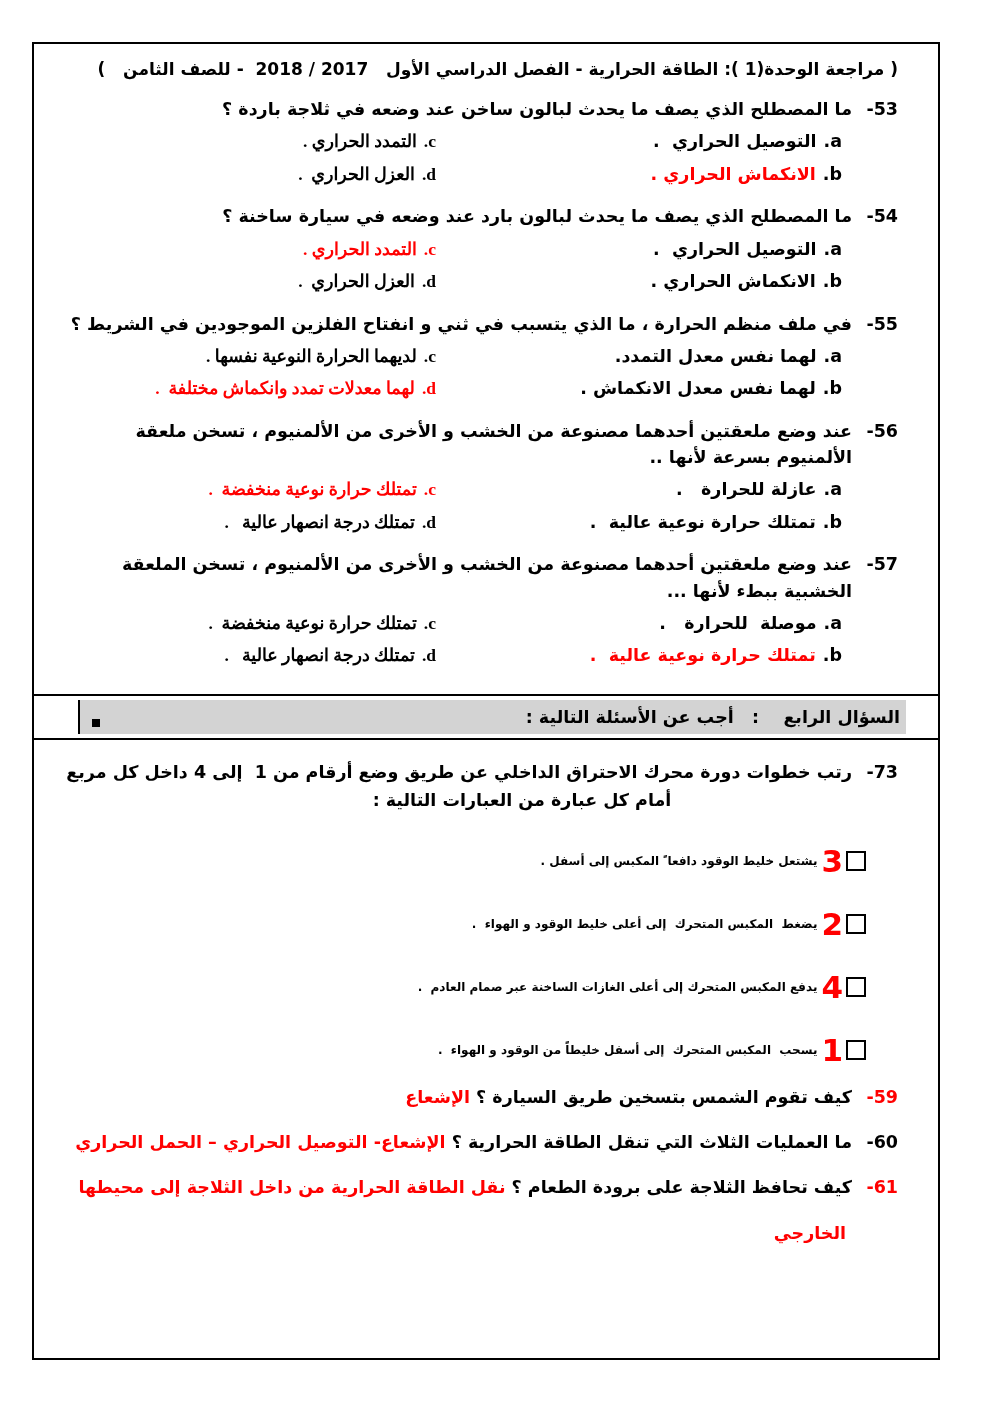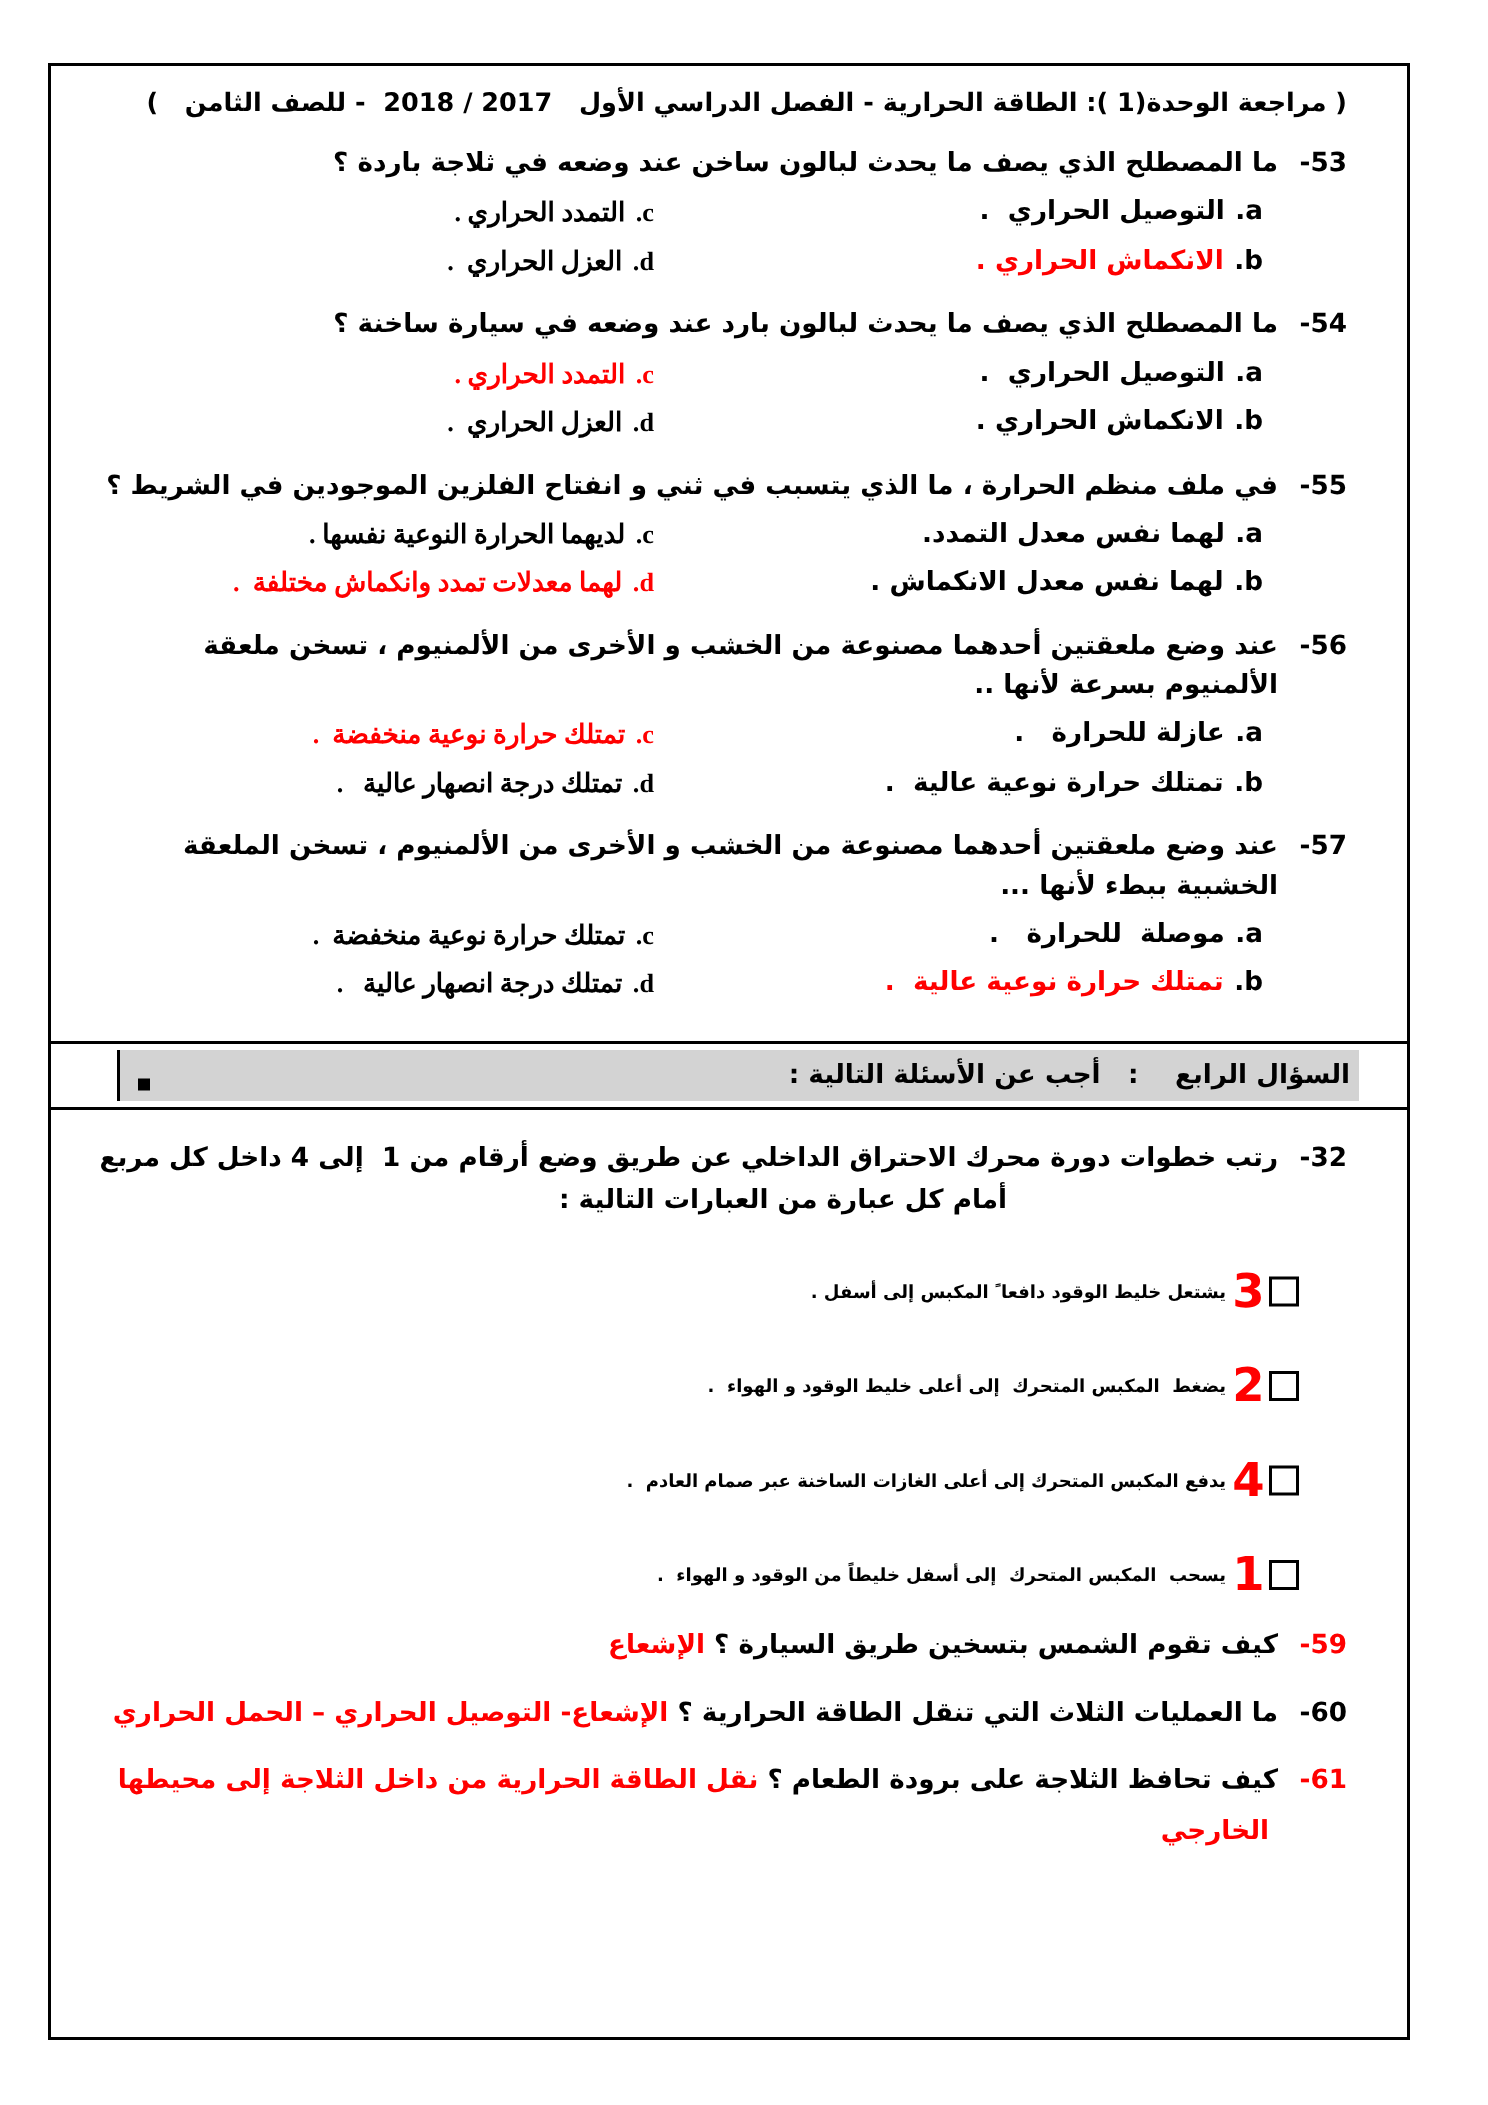--- a/index.html
+++ b/index.html
@@ -41,21 +41,21 @@
   .q58-line1{display:flex;font-size:17.5px;line-height:1.6;margin-top:18px;}
   .q58-line2{font-size:17.5px;text-align:center;padding-left:96px;line-height:1.6;}
   .chk-row{display:flex;align-items:center;padding-right:32px;margin-top:32px;}
   .chk-box{width:16px;height:16px;border:2px solid #000;flex:none;background:#fff;}
   .chk-num{color:#FF0000;font-size:31px;line-height:1;margin:0 3px 0 2px;flex:none;}
   .chk-text{font-size:12px;margin-right:2px;}
   
   .sq{display:flex;font-size:17.5px;line-height:1.6;margin-top:17px;}
   .sq .qnum{flex:0 0 46px;}
   .red-num{color:#FF0000;}
-  .sq-a2{color:#FF0000;font-size:17.5px;text-align:right;padding-right:52px;margin-top:10px;}
+  .sq-a2{color:#FF0000;font-size:17.5px;text-align:right;padding-right:52px;margin-top:22px;}
 </style>
 </head>
 <body>
 
 <div class="frame">
 
   <div class="header pw">( مراجعة الوحدة(1 ): الطاقة الحرارية - الفصل الدراسي الأول   2017 / 2018  - للصف الثامن   )</div>
 
   <div class="q">
     <div class="qline">
@@ -124,21 +124,21 @@
 
   <div class="sec-bar">
     <div class="sec-inner">
       <span class="sec-title pw">السؤال الرابع    :   أجب عن الأسئلة التالية :</span>
       <span class="sec-dot"></span>
     </div>
   </div>
 
   <div>
     <div class="q58-line1">
-      <span class="qnum">32-</span>
+      <span class="qnum">73-</span>
       <div class="qbody pw">رتب خطوات دورة محرك الاحتراق الداخلي عن طريق وضع أرقام من 1  إلى 4 داخل كل مربع</div>
     </div>
     <div class="q58-line2 pw">أمام كل عبارة من العبارات التالية :</div>
 
     <div class="chk-row">
       <span class="chk-box"></span>
       <span class="chk-num">3</span>
       <span class="chk-text pw">يشتعل خليط الوقود دافعا ً المكبس إلى أسفل .</span>
     </div>
     <div class="chk-row">

